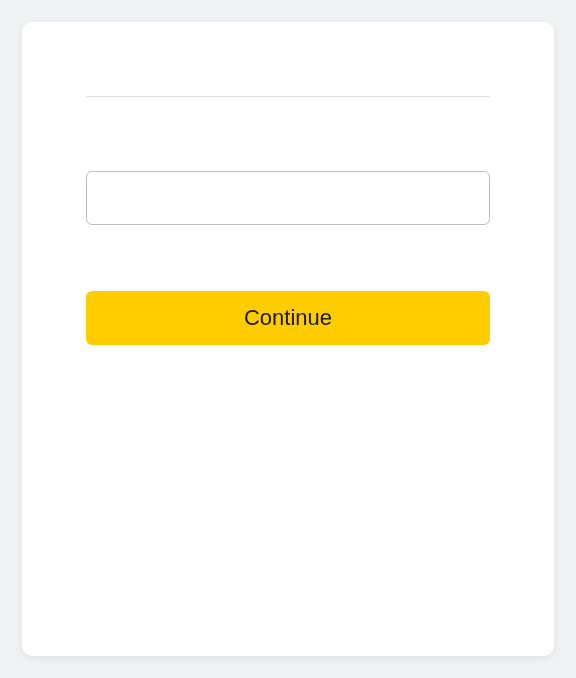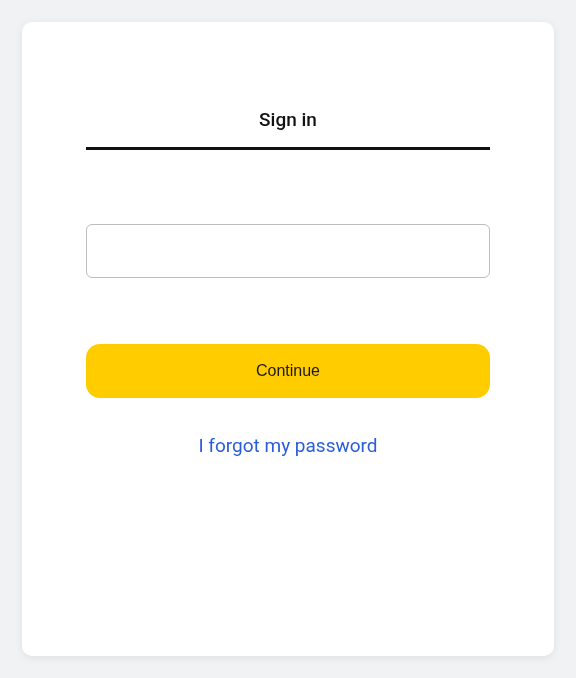--- a/index.html
+++ b/index.html
@@ -87,22 +87,22 @@
       justify-content: center;
       width: 24px;
       height: 24px;
       color: #555555;
     }
     .primary-btn {
       width: 100%;
       height: 54px;
       background: #ffcc00;
       border: none;
-      border-radius: 14px;
-      font-size: 16px;
+      border-radius: 6px;
+      font-size: 22px;
       color: #1a1a1a;
       cursor: pointer;
       margin-top: 36px;
       margin-bottom: 36px;
     }
     .link-row {
       text-align: center;
     }
     .forgot-link {
       color: #2a5dd7;
@@ -110,29 +110,25 @@
       text-decoration: none;
       cursor: pointer;
     }
   </style>
 </head>
 <body>
 
 <div class="card">
 
   <div class="tabs">
-    <div class="tab active">Sign in</div>
   </div>
 
   <div class="field">
     <div class="input-wrap">
       <input type="text" class="text-input" value="" style="">
     </div>
   </div>
 
 
   <button class="primary-btn">Continue</button>
 
-  <div class="link-row">
-    <a class="forgot-link">I forgot my password</a>
-  </div>
 
 </div>
 
 </body></html>

